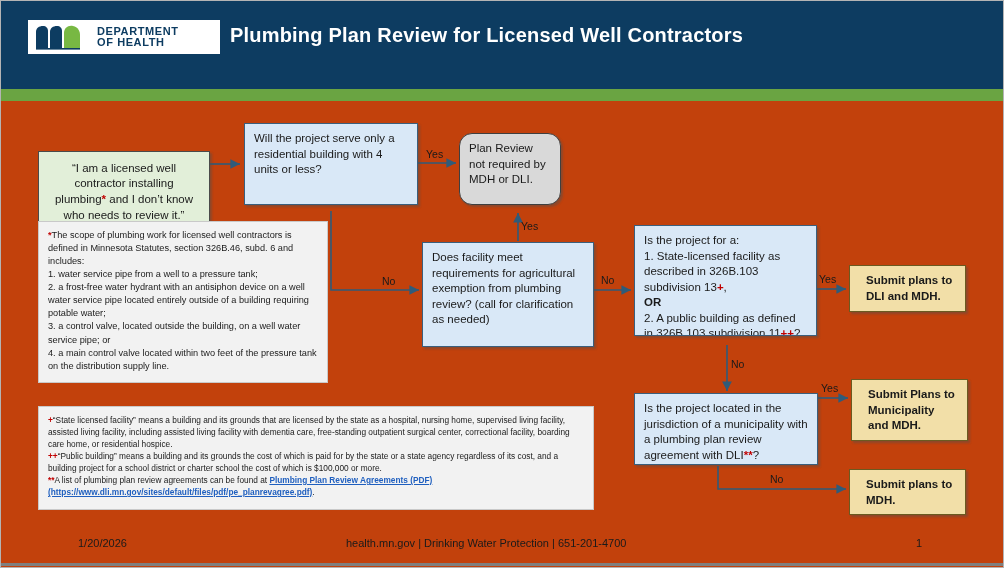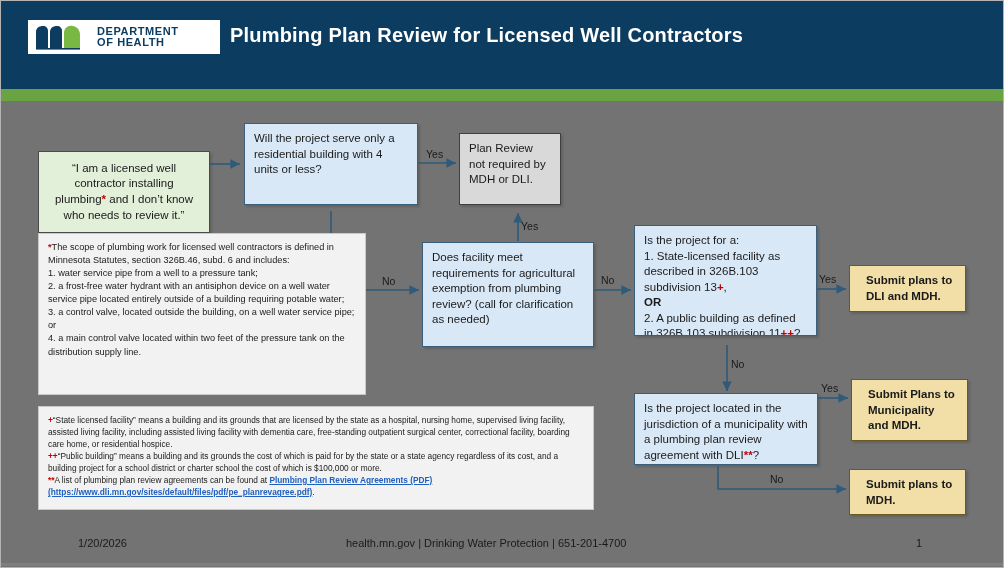--- a/index.html
+++ b/index.html
@@ -2,21 +2,21 @@
 <html><head>
 <meta charset="utf-8">
 <style>
   html,body{margin:0;padding:0;background:#ffffff;}
   body{font-family:"Liberation Sans", sans-serif;}
 
   #slide{
     position:relative;
     width:1004px;
     height:568px;
-    background:#737373;
+    background:#c2410c;
     overflow:hidden;
     box-sizing:border-box;
   }
 
   
   #header{
     position:absolute; left:0; top:0; width:1004px; height:89px;
     background:#0d3c61;
   }
   #header-accent{
@@ -171,21 +171,21 @@
     </svg>
 
     <div class="node green" style="left:38px; top:22px; width:172px; height:82px; display:flex; align-items:center; justify-content:center;">
       <span style="display:block">“I am a licensed well contractor installing plumbing<span class="sup">*</span> and I don’t know who needs to review it.”</span>
     </div>
 
     <div class="node blue" style="left:244px; top:22px; width:174px; height:82px;">
       <span>Will the project serve only a residential building with 4 units or less?</span>
     </div>
 
-    <div class="node gray" style="left:459px; top:32px; width:102px; height:72px;">
+    <div class="node gray" style="left:459px; top:32px; width:102px; height:72px;border-radius:13px;">
       <span>Plan Review not required by MDH or DLI.</span>
     </div>
 
     <div class="node blue" style="left:422px; top:141px; width:172px; height:105px;">
       <span>Does facility meet requirements for agricultural exemption from plumbing review? (call for clarification as needed)</span>
     </div>
 
     <div class="node blue" style="left:634px; top:124px; width:183px; height:111px;">
       <div>Is the project for a:</div>
       <div><span>1. State-licensed facility as described in 326B.103 subdivision 13</span><span class="sup">+</span><span>,</span></div>
@@ -211,21 +211,21 @@
 
     <div class="elabel" style="left:426px; top:47px;">Yes</div>
     <div class="elabel" style="left:382px; top:174px;">No</div>
     <div class="elabel" style="left:521px; top:119px;">Yes</div>
     <div class="elabel" style="left:601px; top:173px;">No</div>
     <div class="elabel" style="left:819px; top:172px;">Yes</div>
     <div class="elabel" style="left:731px; top:257px;">No</div>
     <div class="elabel" style="left:821px; top:281px;">Yes</div>
     <div class="elabel" style="left:770px; top:372px;">No</div>
 
-    <div class="notebox" style="left:38px; top:132px; width:328px; height:162px;">
+    <div class="notebox" style="left:38px; top:120px; width:290px; height:162px;">
       <span class="sup">*</span><span>The scope of plumbing work for licensed well contractors is defined in Minnesota Statutes, section 326B.46, subd. 6 and includes:</span>
       <div>1. water service pipe from a well to a pressure tank;</div>
       <div>2. a frost-free water hydrant with an antisiphon device on a well water service pipe located entirely outside of a building requiring potable water;</div>
       <div>3. a control valve, located outside the building, on a well water service pipe; or</div>
       <div>4. a main control valve located within two feet of the pressure tank on the distribution supply line.</div>
     </div>
 
     <div class="notebox wide" style="left:38px; top:305px; width:556px; height:104px;">
       <div>
         <span class="sup">+</span><span>“State licensed facility” means a building and its grounds that are licensed by the state as a hospital, nursing home, supervised living facility, assisted living facility, including assisted living facility with dementia care, free-standing outpatient surgical center, correctional facility, boarding care home, or residential hospice.</span>

